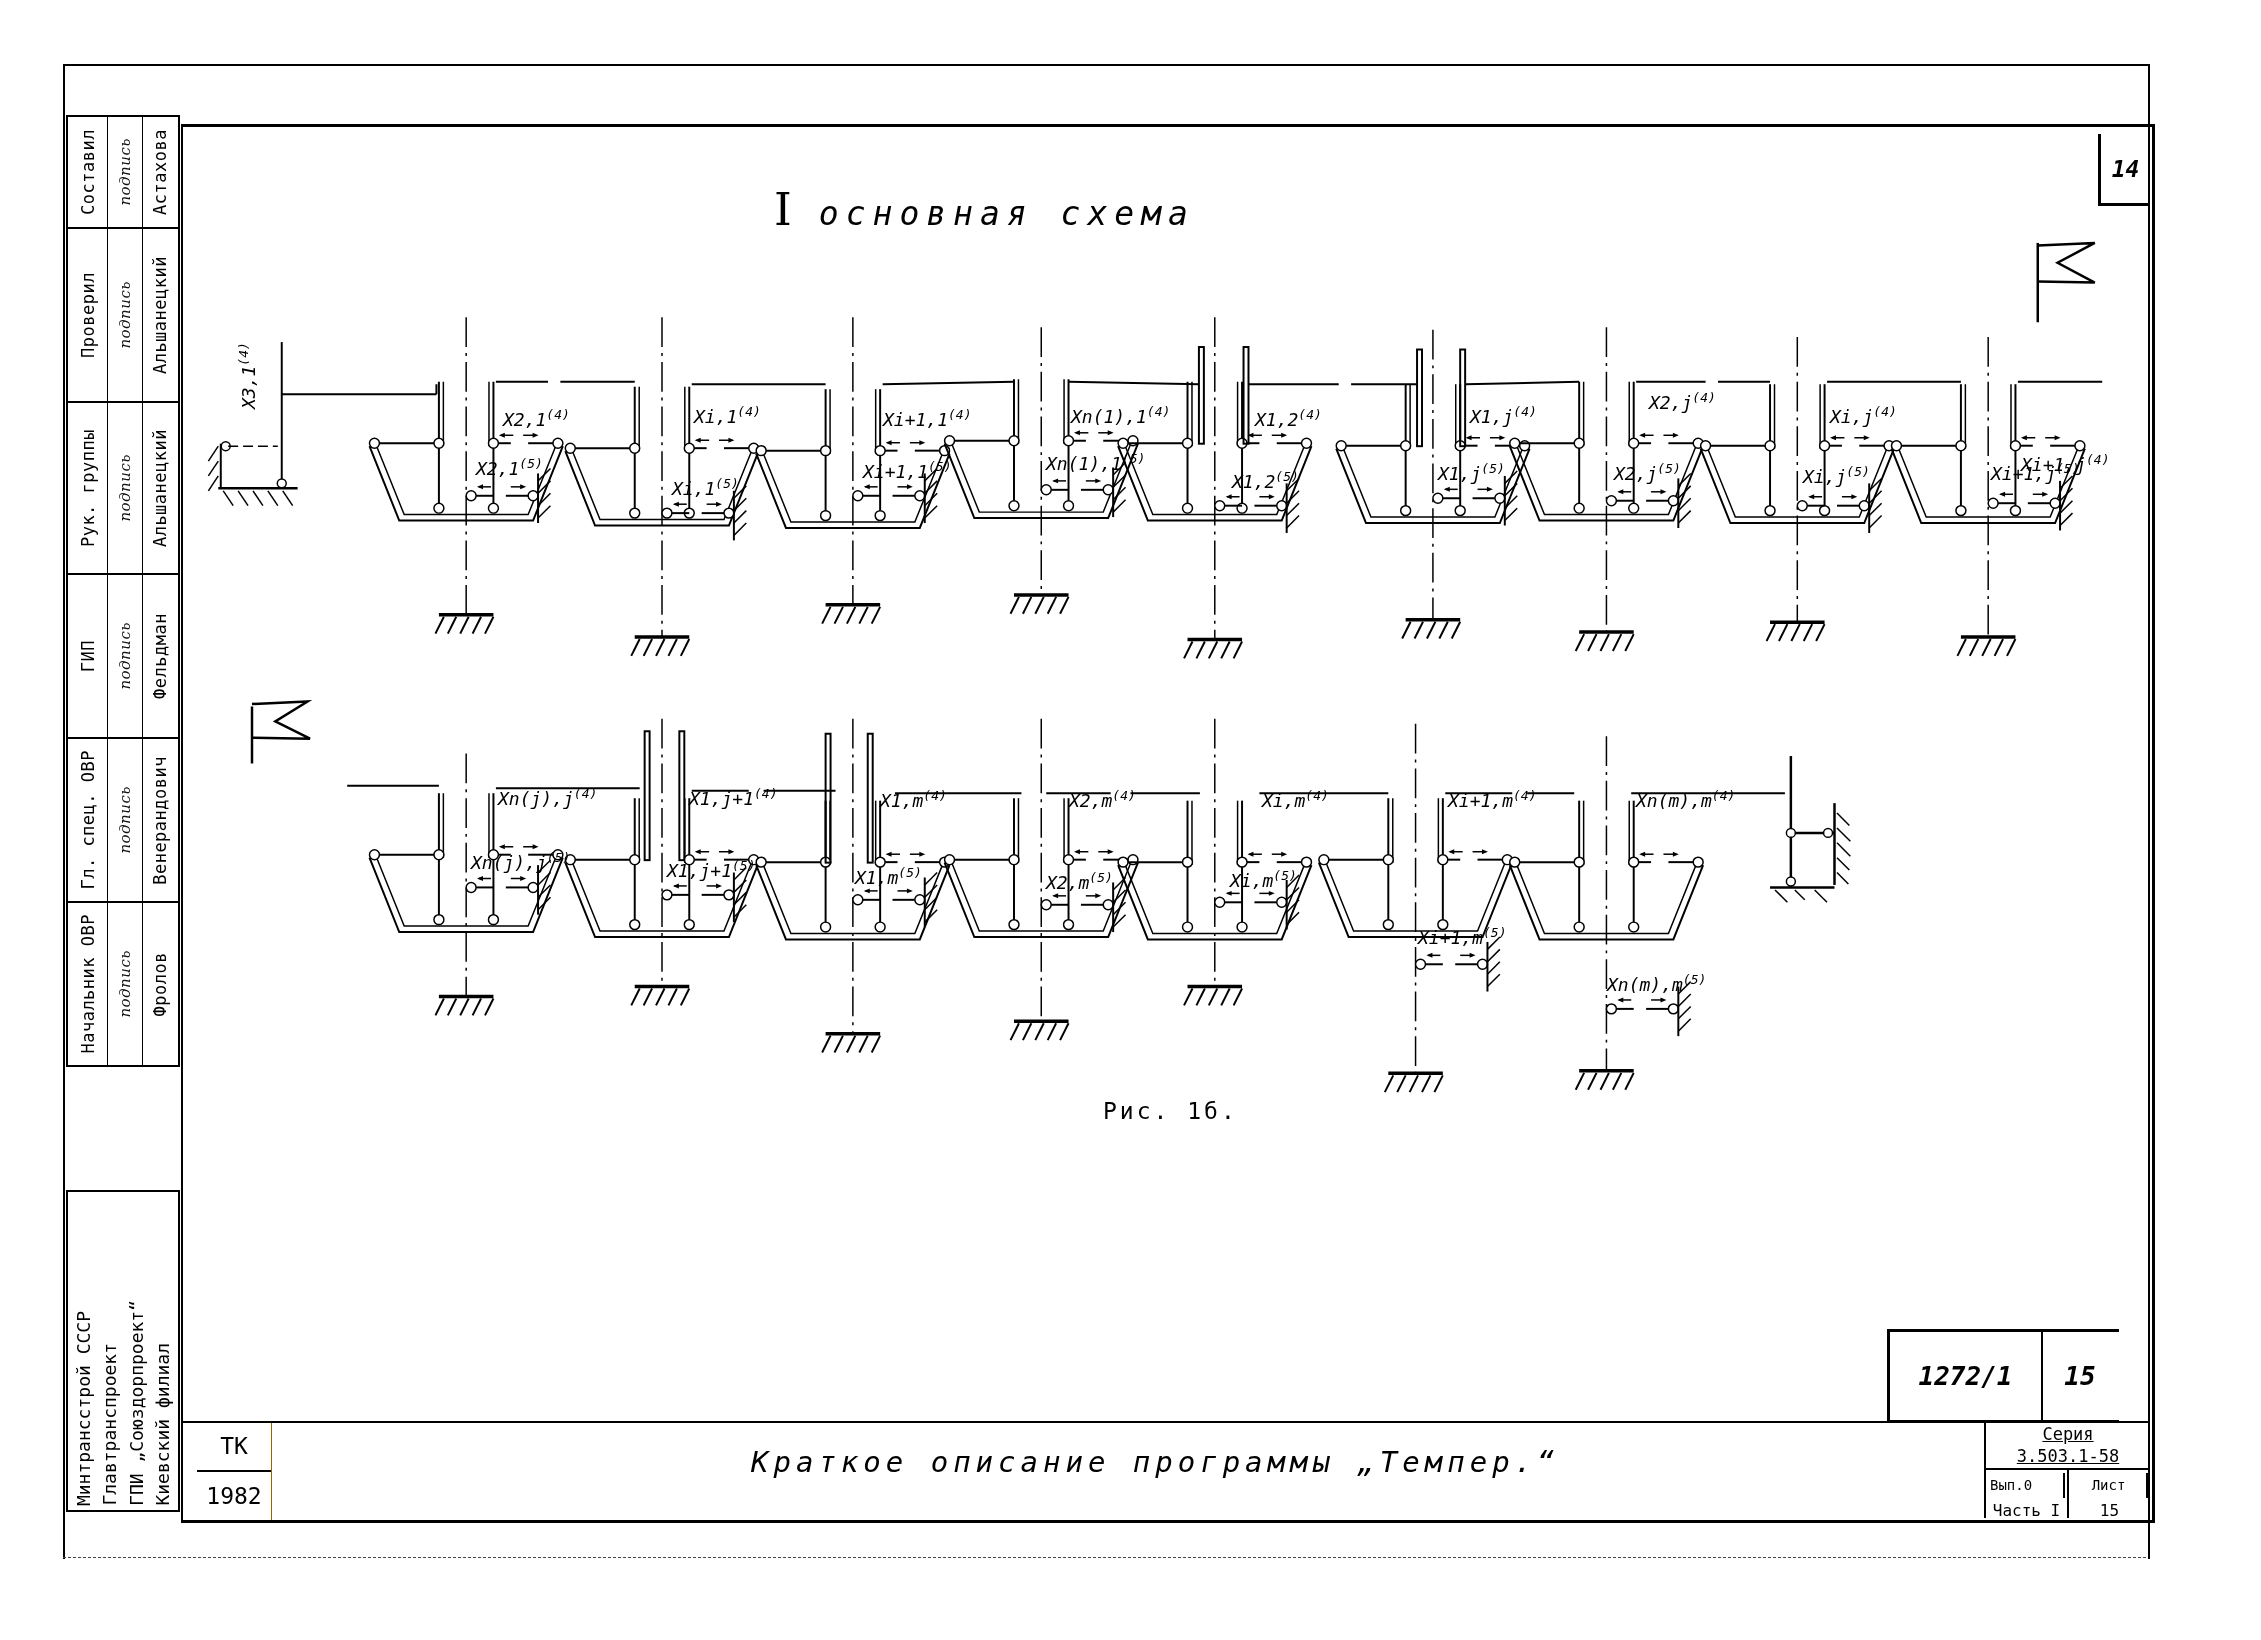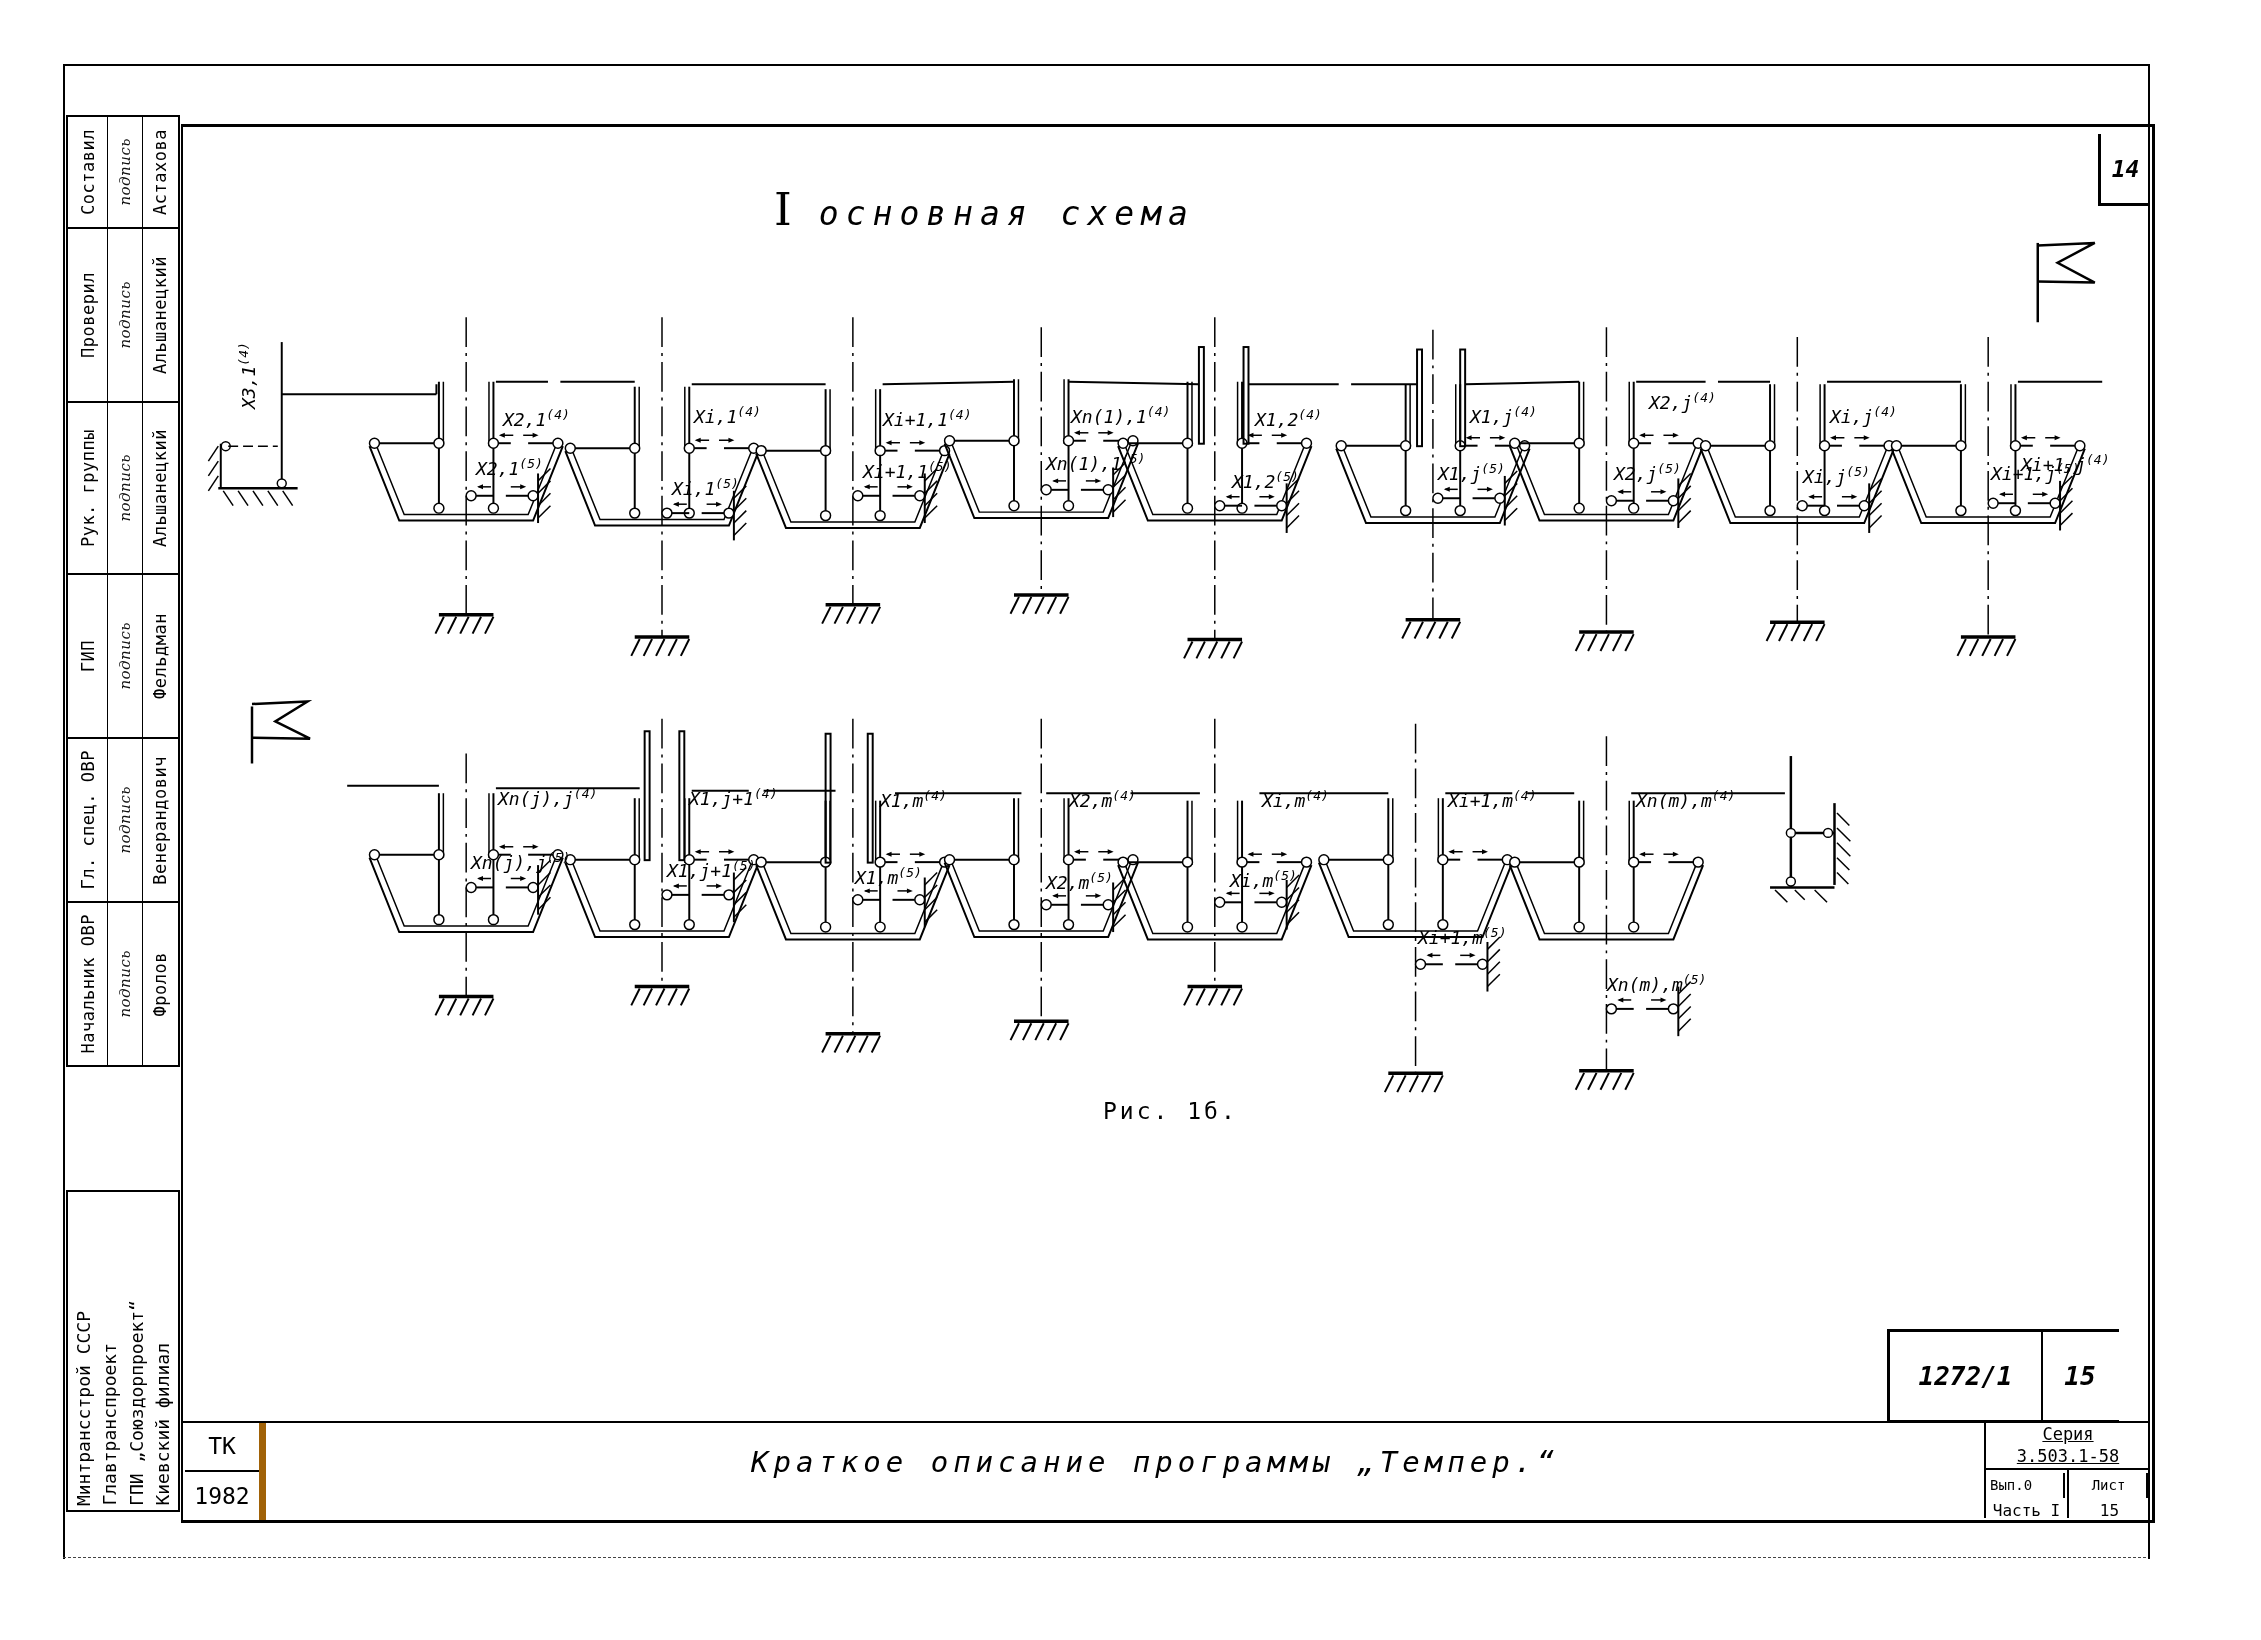--- a/index.html
+++ b/index.html
@@ -17,21 +17,21 @@
   .org-block{position:absolute;left:66px;top:1190px;width:114px;height:322px;border:2px solid #000;box-sizing:border-box;display:flex;justify-content:space-around;align-items:flex-end;padding:4px 2px;}
   .org-line{writing-mode:vertical-rl;transform:rotate(180deg);font-size:18px;white-space:nowrap;}
   .sheet-tab{position:absolute;left:2098px;top:134px;width:52px;height:72px;border:3px solid #000;border-top:none;border-right:none;box-sizing:border-box;display:flex;align-items:center;justify-content:center;font-size:23px;font-weight:bold;font-style:italic;}
   .heading{position:absolute;left:774px;top:183px;font-size:33px;letter-spacing:7px;font-style:italic;}
   .heading .roman{font-size:45px;font-style:normal;margin-right:20px;font-family:"DejaVu Serif",serif;}
   .caption{position:absolute;left:1103px;top:1098px;font-size:23px;letter-spacing:3px;}
   .tb-row1{position:absolute;left:1887px;top:1329px;width:232px;height:94px;border:3px solid #000;border-right:none;box-sizing:border-box;}
   .tb-doc{position:absolute;left:0;top:0;width:151px;height:100%;border-right:2.5px solid #000;display:flex;align-items:center;justify-content:center;font-size:26px;font-weight:bold;font-style:italic;}
   .tb-page{position:absolute;left:151px;top:0;right:0;height:100%;display:flex;align-items:center;justify-content:center;font-size:26px;font-weight:bold;font-style:italic;}
   .tb-bottom{position:absolute;left:181px;top:1421px;width:1969px;height:97px;border-top:2.5px solid #000;}
-  .tb-code{position:absolute;left:4px;top:0;width:74px;height:100%;border-right:7px solid #a16207;}
+  .tb-code{position:absolute;left:16px;top:0;width:74px;height:100%;border-right:1px solid #a16207;}
   .tb-code div{height:50%;display:flex;align-items:center;justify-content:center;font-size:23px;}
   .tb-code div:first-child{border-bottom:2px solid #000;box-sizing:border-box;}
   .tb-title{position:absolute;left:570px;top:22px;font-size:29px;letter-spacing:5px;font-style:italic;text-align:right;}
   .tb-series{position:absolute;left:1984px;top:1421px;width:166px;height:97px;border-left:2.5px solid #000;box-sizing:border-box;}
   .tb-series .s-head{height:49px;border-bottom:2.5px solid #000;box-sizing:border-box;text-align:center;font-size:17px;line-height:22px;padding-top:2px;text-decoration:underline;}
   .tb-series .s-foot{display:flex;height:48px;}
   .tb-series .s-foot div{flex:1;font-size:14px;line-height:19px;padding:3px 2px;box-sizing:border-box;}
   .tb-series .s-foot div:first-child{border-right:2.5px solid #000;}
   .tb-series .s-foot div:last-child{text-align:center;font-size:16px;}
   svg.diagram{position:absolute;left:0;top:0;}

